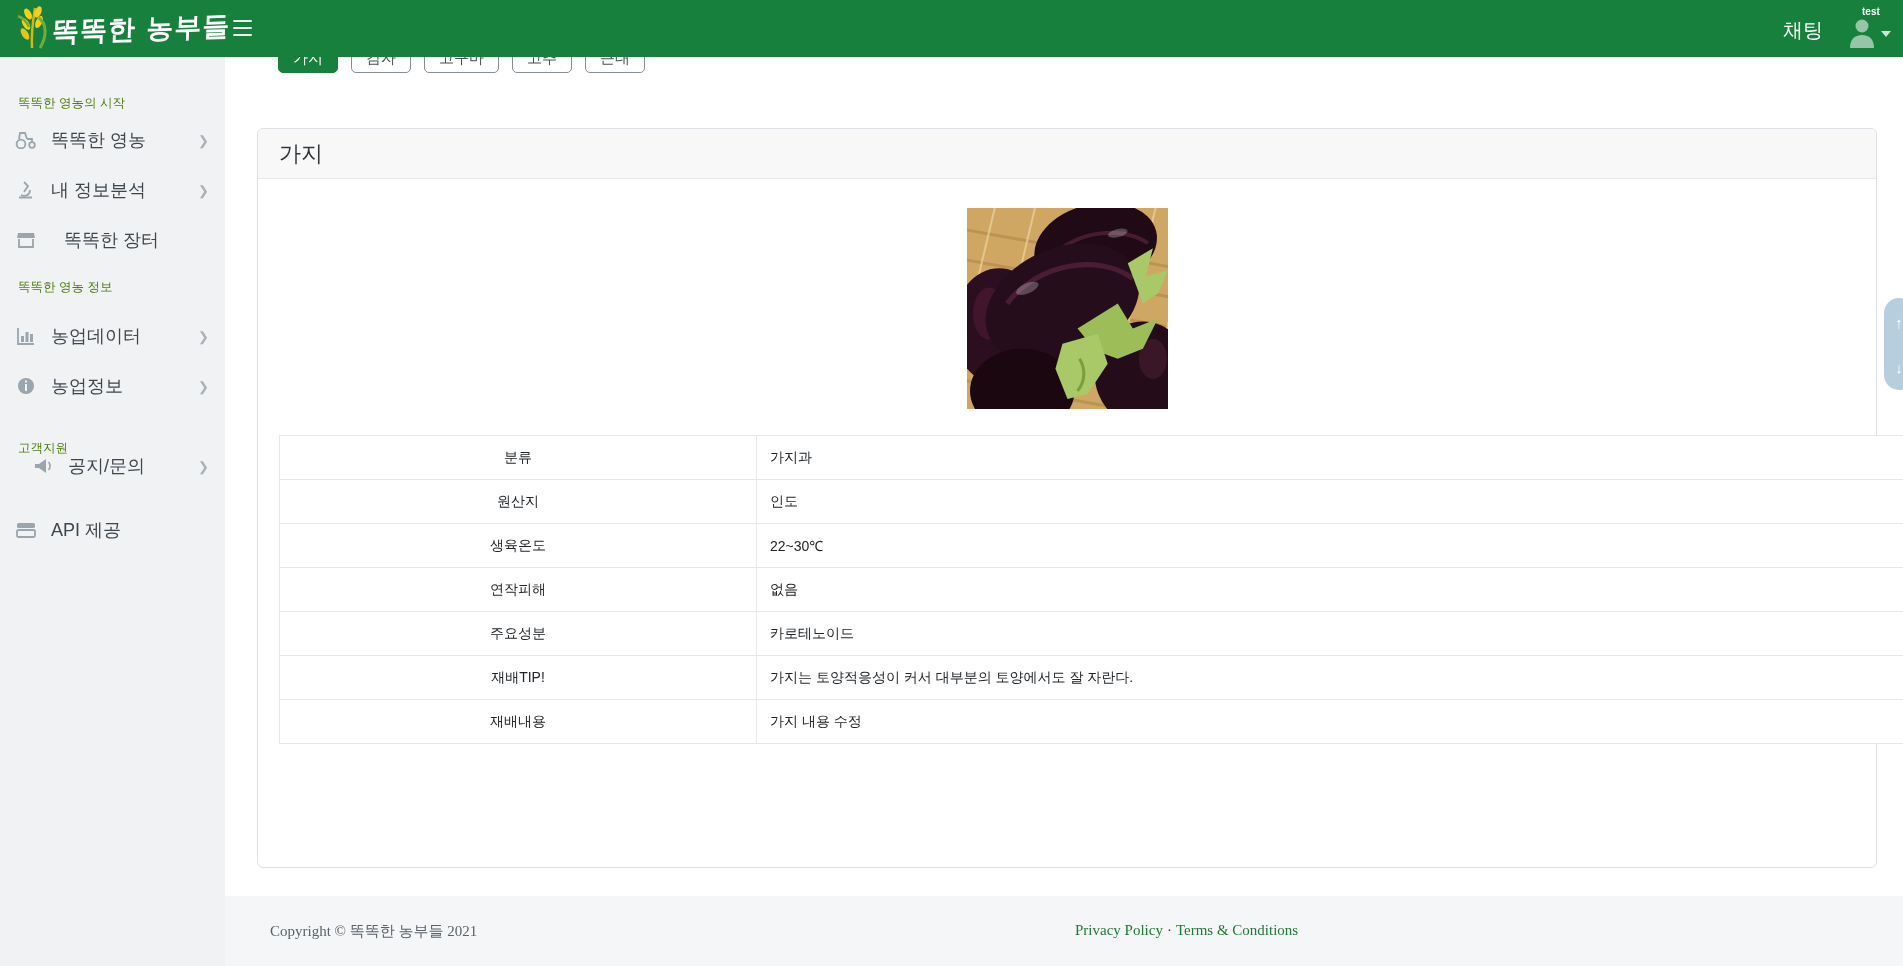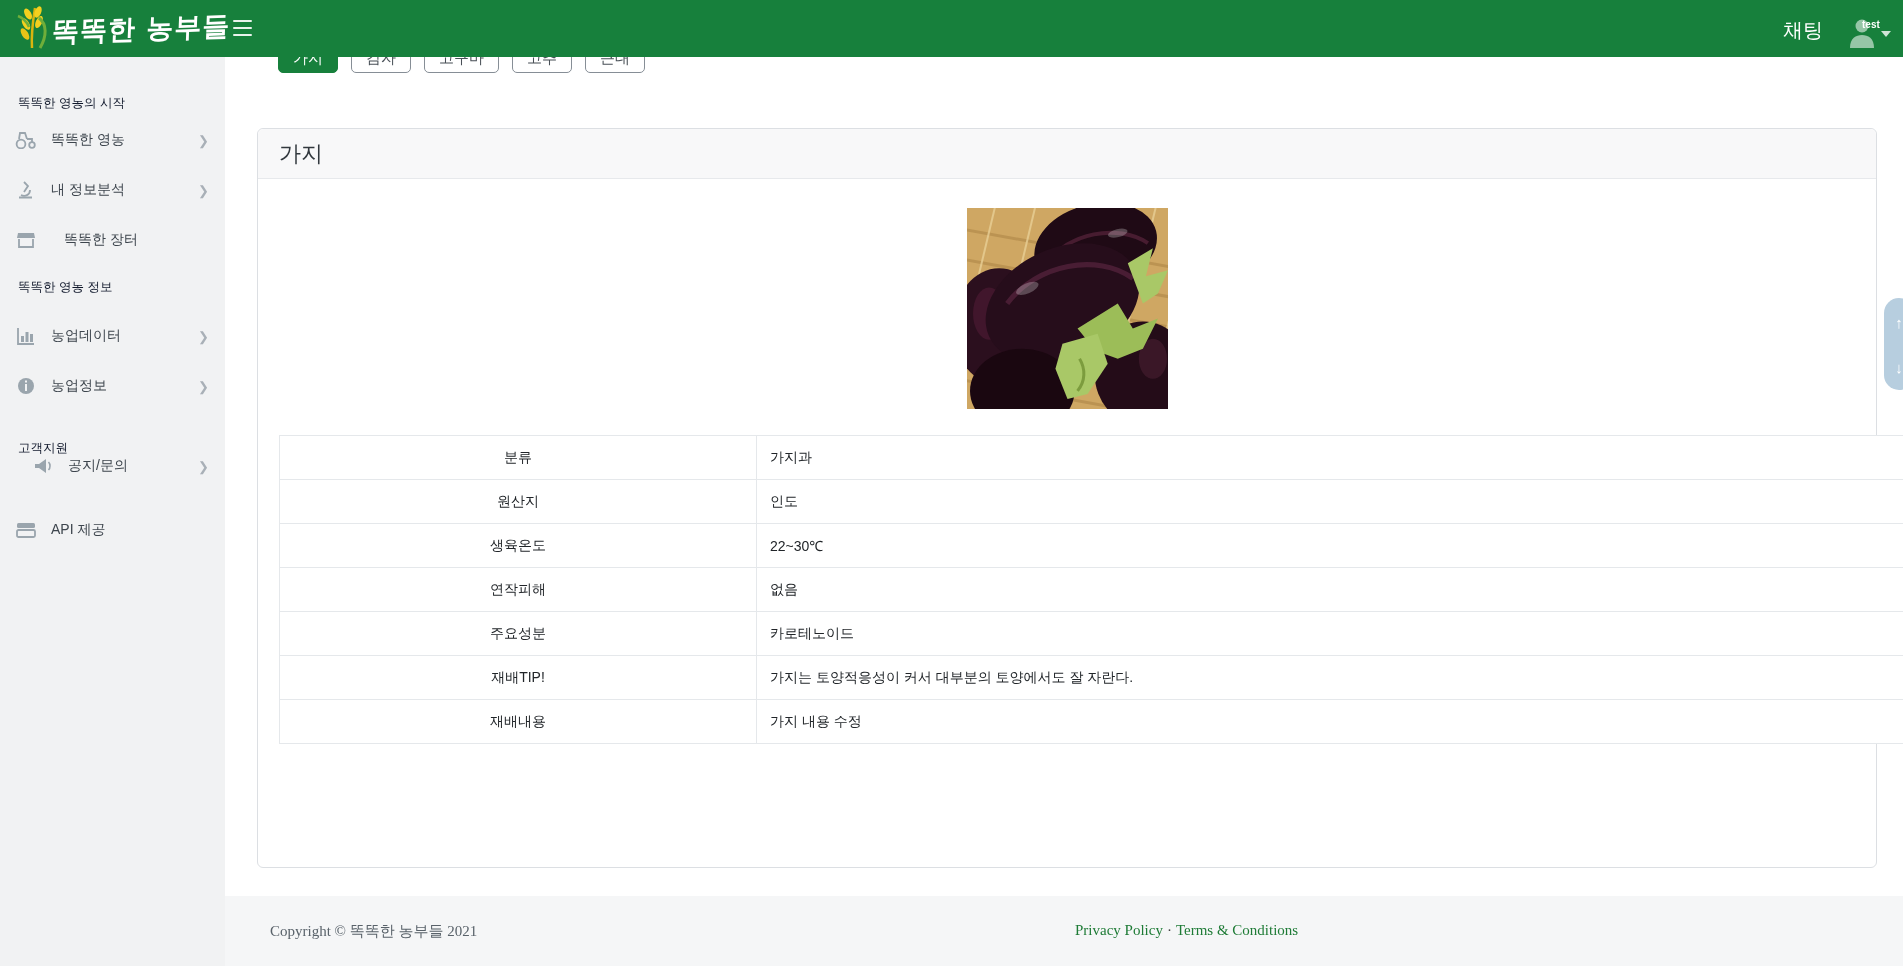--- a/index.html
+++ b/index.html
@@ -8,29 +8,29 @@
   #page { position:relative; width:1903px; height:966px; overflow:hidden; background:#ffffff; }
 
   
   .header { position:absolute; left:0; top:0; width:1903px; height:57px; background:#17803c; z-index:20; }
   .brand { position:absolute; left:14px; top:4px; display:flex; align-items:center; height:49px; cursor:pointer; }
   .brand-text { color:#fff; font-size:27px; font-weight:700; letter-spacing:1px; transform:rotate(-2deg) skewX(-4deg); font-family:"DejaVu Serif", serif; }
   .hamburger { position:absolute; left:233px; top:20px; width:19px; height:16px; display:flex; flex-direction:column; justify-content:space-between; cursor:pointer; }
   .hamburger span { display:block; height:2px; background:#e9f3ec; border-radius:1px; }
   .chat-link { position:absolute; left:1783px; top:17px; color:#fff; font-size:20px; cursor:pointer; }
   .user-box { position:absolute; left:1845px; top:3px; width:50px; height:52px; cursor:pointer; }
-  .user-name { position:absolute; left:17px; top:16px; color:#fff; font-size:10px; font-weight:700; }
+  .user-name { position:absolute; left:17px; top:3px; color:#fff; font-size:10px; font-weight:700; }
   .caret { position:absolute; left:36px; top:28px; width:0; height:0; border-left:5px solid transparent; border-right:5px solid transparent; border-top:6px solid #cfe3d6; }
 
   
   .sidebar { position:absolute; left:0; top:57px; width:225px; height:909px; background:#f1f2f3; z-index:5; }
-  .side-section { position:absolute; left:18px; color:#0f172a; font-size:12.5px; }
+  .side-section { position:absolute; left:18px; color:#4d7c0f; font-size:12.5px; }
   .side-item { position:absolute; left:0; width:225px; height:34px; display:flex; align-items:center; cursor:pointer; }
   .side-item .s-icon { width:22px; margin-left:15px; display:flex; justify-content:center; color:#9aa5ad; }
-  .side-item .s-label { margin-left:14px; font-size:14px; color:#3d454d; }
+  .side-item .s-label { margin-left:14px; font-size:18px; color:#3d454d; }
   .side-item .s-chevron { position:absolute; left:198px; color:#a9b0b7; font-size:13px; }
 
   
   .tabs { position:absolute; left:278px; top:43px; display:flex; gap:13px; z-index:2; }
   .tab { height:30px; padding:0 14px; font-size:15px; line-height:28px; background:#fff; color:#495057; border:1px solid #868e96; border-radius:5px; cursor:pointer; white-space:nowrap; }
   .tab.active { background:#17803c; border-color:#17803c; color:#fff; }
 
   .card { position:absolute; left:257px; top:128px; width:1620px; height:740px; background:#fff; border:1px solid #dcdfe3; border-radius:6px; z-index:1; }
   .card-header { height:50px; background:#f8f8f9; border-bottom:1px solid #e7e9ec; border-radius:6px 6px 0 0; display:flex; align-items:center; padding-left:21px; }
   .card-title { font-size:22px; color:#32383e; }

